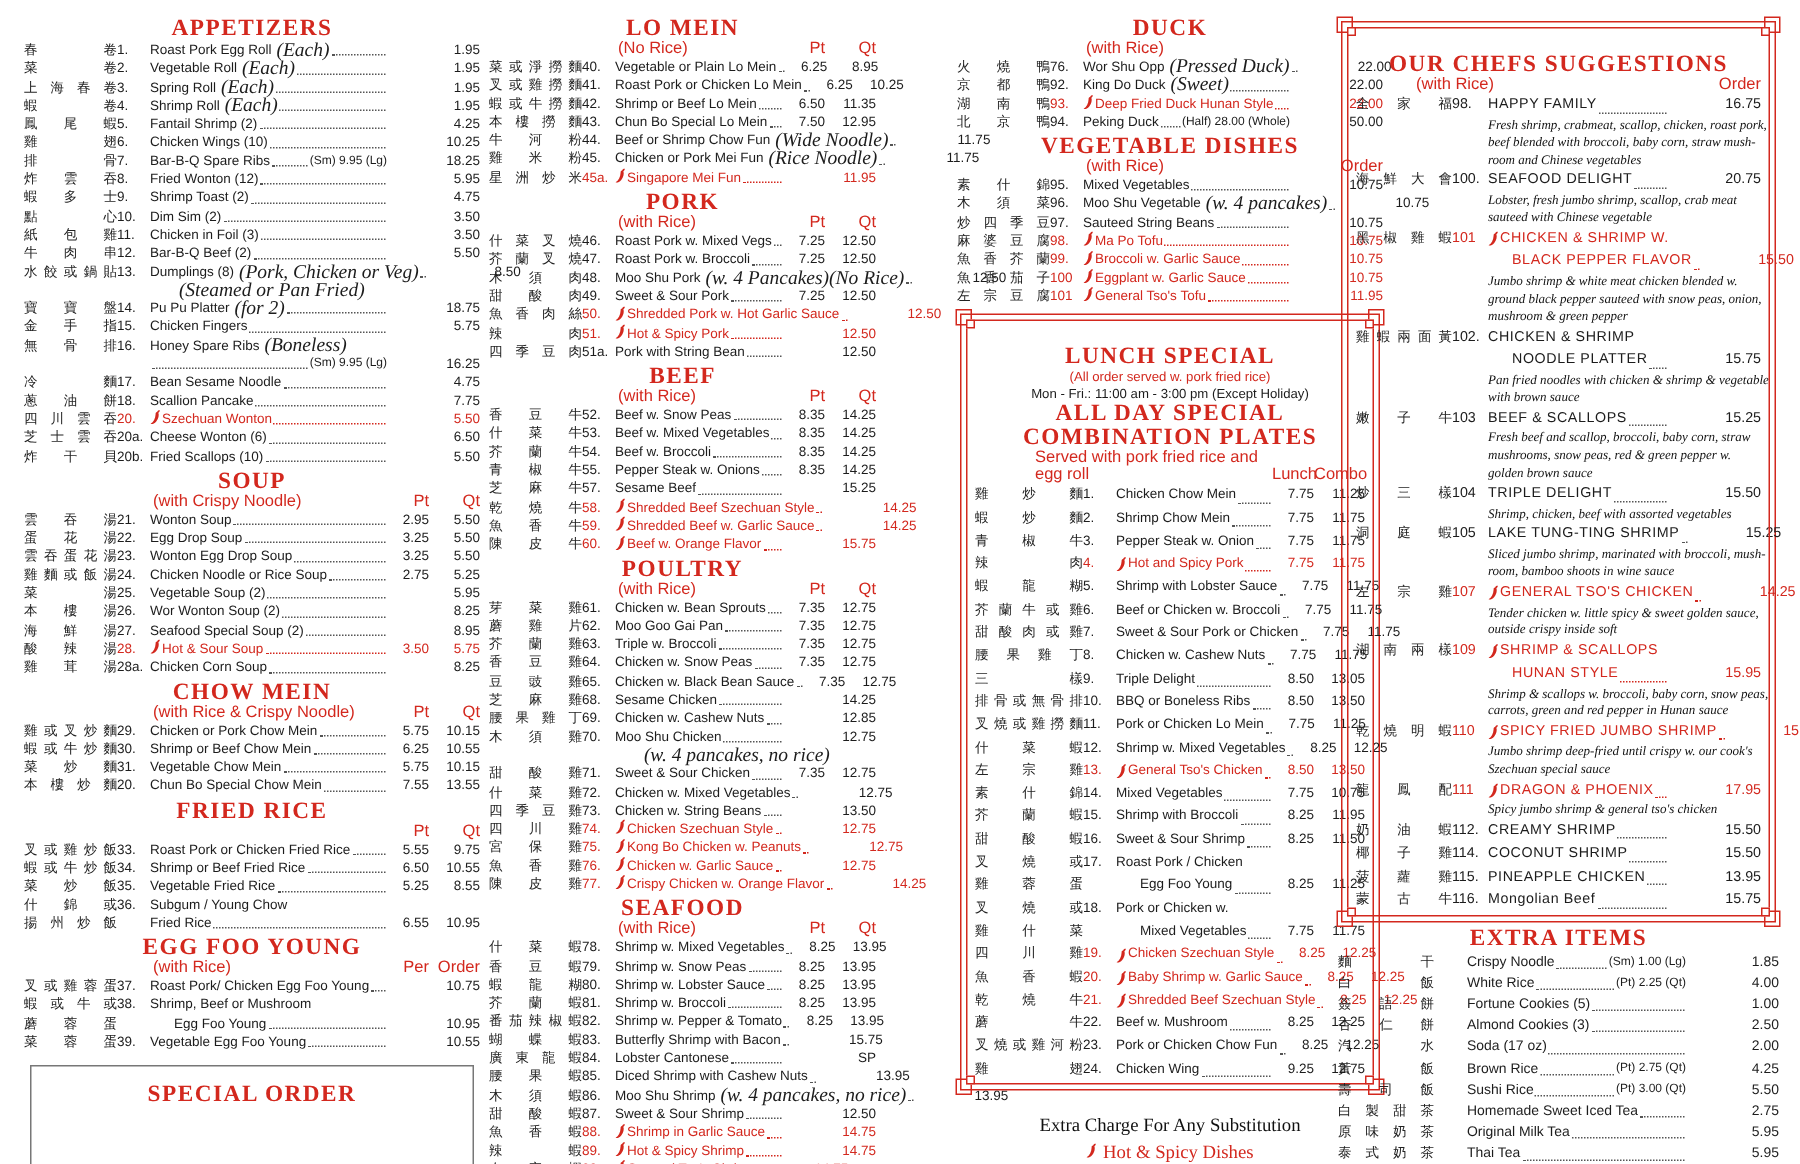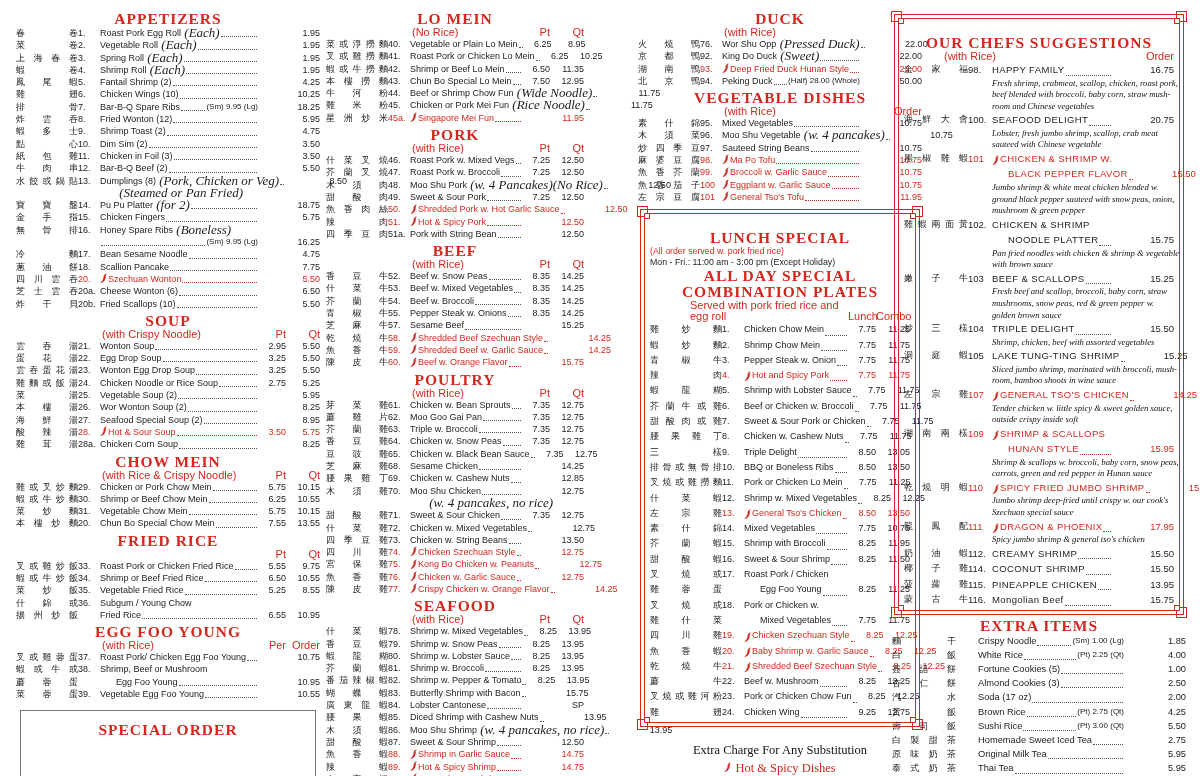--- a/index.html
+++ b/index.html
@@ -14,21 +14,21 @@
   .c4{left:892px;width:294px;}
 
   .sec-title{text-align:center;color:var(--red);font-family:"Liberation Serif",serif;
              font-weight:bold;font-size:15.5px;line-height:16px;letter-spacing:1px;margin-top:3px;}
   .boxed .sec-title{margin-top:0;}
   .head-row{display:flex;align-items:flex-end;color:var(--red);font-size:11px;line-height:11px;}
   .head-sub{flex:1;}
   .hspacer{flex:none;}
   .h1{width:28px;text-align:right;flex:none;}
   .h2{width:34px;text-align:right;flex:none;}
-  .pre-line{text-align:left;font-size:8.8px;line-height:11px;}
+  .pre-line{text-align:center;font-size:8.8px;line-height:11px;}
   .pre-line.red{color:var(--red);}
 
   .row{display:flex;align-items:flex-end;font-size:9px;line-height:12.3px;white-space:nowrap;}
   .c3 .boxed .row{line-height:15.3px;}
   .c4 .boxed .row{line-height:15.5px;font-size:9.5px;}
   .c4 .extra-sec .row{line-height:14.2px;font-size:9.3px;}
   .cn{display:flex;justify-content:space-between;flex:none;width:62px;font-size:9px;color:#222;}
   .c3 .boxed .cn{width:72px;}
   .c4 .cn{width:64px;}
   .num{flex:none;width:22px;}

